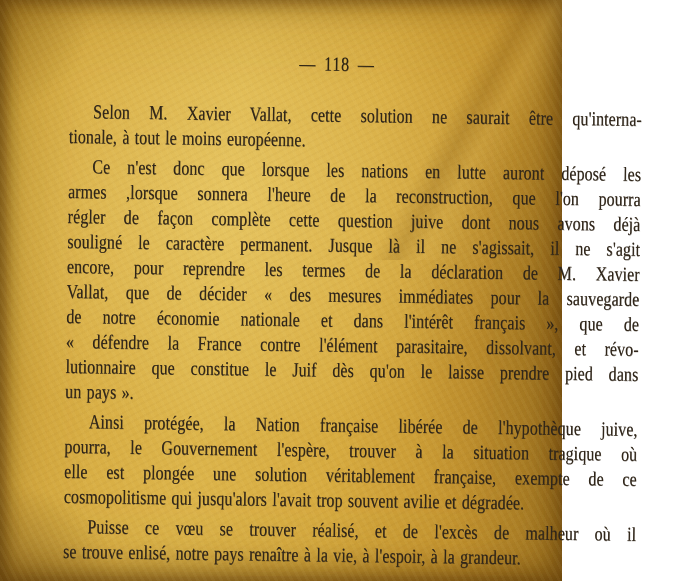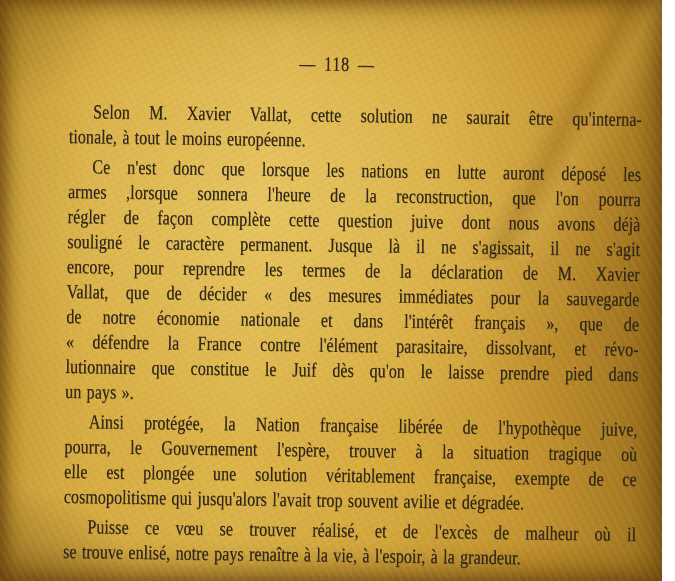--- a/index.html
+++ b/index.html
@@ -3,21 +3,21 @@
 <meta charset="utf-8">
 <style>
   * { margin: 0; padding: 0; box-sizing: border-box; }
   html, body {
     width: 675px; height: 581px;
     overflow: hidden;
     font-family: "Liberation Serif", "DejaVu Serif", serif;
   }
   .paper {
     position: relative;
-    width: 662px; height: 581px;
+    width: 562px; height: 581px;
     background:
       radial-gradient(90% 70% at 40% 35%, rgba(255,235,150,0.30), rgba(255,235,150,0) 60%),
       radial-gradient(30% 24% at 0% 100%, rgba(78,48,6,0.40), rgba(78,48,6,0) 70%),
       radial-gradient(26% 30% at 0% 0%, rgba(88,55,8,0.30), rgba(88,55,8,0) 65%),
       radial-gradient(45% 90% at 100% 55%, rgba(110,68,10,0.30), rgba(110,68,10,0) 62%),
       linear-gradient(97deg, #c89d33 0%, #d6ab41 15%, #dcb44a 40%, #d6aa3f 62%, #c59530 82%, #a97e26 100%);
     box-shadow:
       inset 0 0 80px rgba(120,80,15,0.30),
       inset 5px 0 14px rgba(70,42,4,0.45),
       inset -10px 0 30px rgba(90,55,8,0.35),

